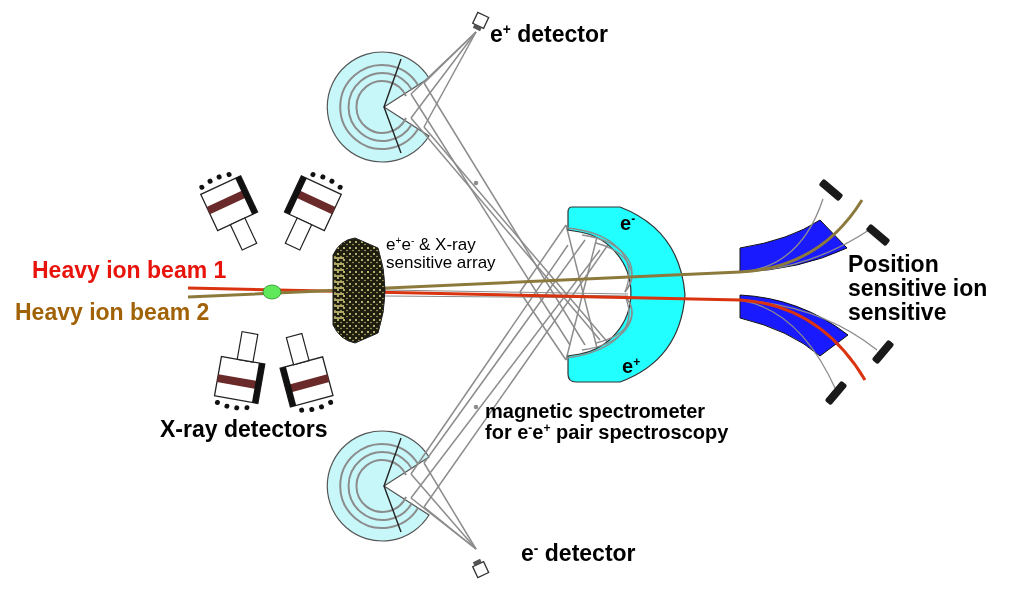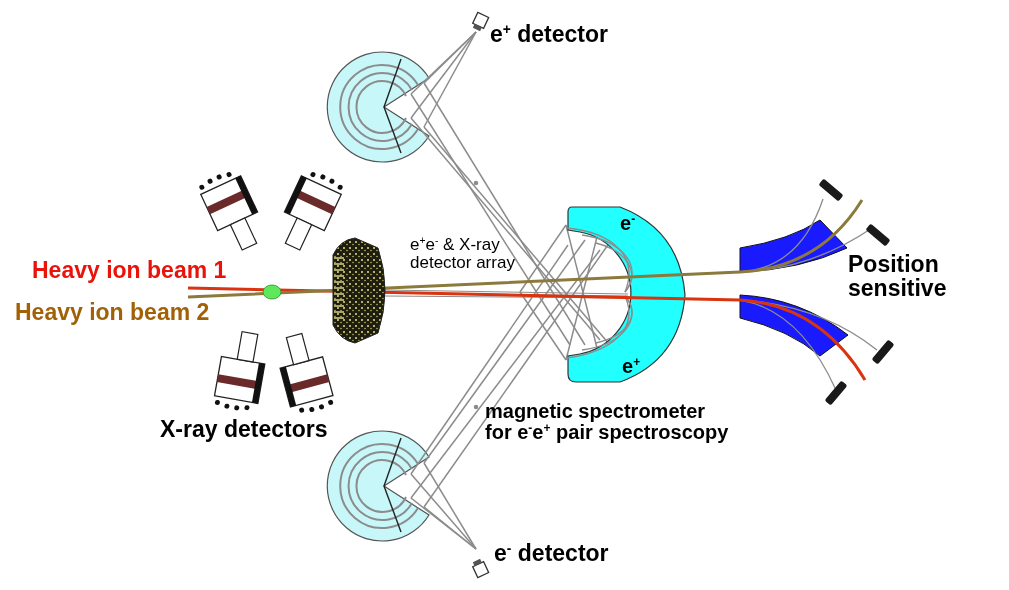--- a/index.html
+++ b/index.html
@@ -191,42 +191,43 @@
   <g transform="translate(479,566) rotate(-25)">
     <rect x="-6" y="-2" width="12" height="12" fill="#fff" stroke="#333" stroke-width="1.3"></rect>
     <rect x="-4" y="-6" width="8" height="4" fill="#555"></rect>
   </g>
 </svg>
 
 <div class="lbl big" style="left:490px; top:22px;">
   <span>e</span><sup>+</sup><span> detector</span>
 </div>
 
-<div class="lbl big" style="left:494px; top:541px;">
+<div class="lbl big" style="left:521px; top:541px;">
   <span>e</span><sup>-</sup><span> detector</span>
 </div>
 
 <div class="lbl big" style="left:32px; top:258px; color:#e8140c;">Heavy ion beam 1</div>
 <div class="lbl big" style="left:15px; top:300px; color:#a16207;">Heavy ion beam 2</div>
 
 <div class="lbl big" style="left:160px; top:417px;">X-ray detectors</div>
 
-<div class="lbl sm" style="left:386px; top:236px;margin-left:24px;">
+<div class="lbl sm" style="left:386px; top:236px;">
   <div><span>e</span><sup>+</sup><span>e</span><sup>-</sup><span> &amp; X-ray</span></div>
-  <div>detector array</div>
+  <div>sensitive array</div>
 </div>
 
 <div class="lbl med" style="left:620px; top:213px;">
   <span>e</span><sup>-</sup>
 </div>
 <div class="lbl med" style="left:622px; top:356px;">
   <span>e</span><sup>+</sup>
 </div>
 
 <div class="lbl med" style="left:485px; top:401px;">
   <div>magnetic spectrometer</div>
   <div><span>for e</span><sup>-</sup><span>e</span><sup>+</sup><span> pair spectroscopy</span></div>
 </div>
 
 <div class="lbl big" style="left:848px; top:252px; text-align:left;">
   <div>Position</div>
+  <div>sensitive ion</div>
   <div>sensitive</div>
 </div>
 
 </body></html>

